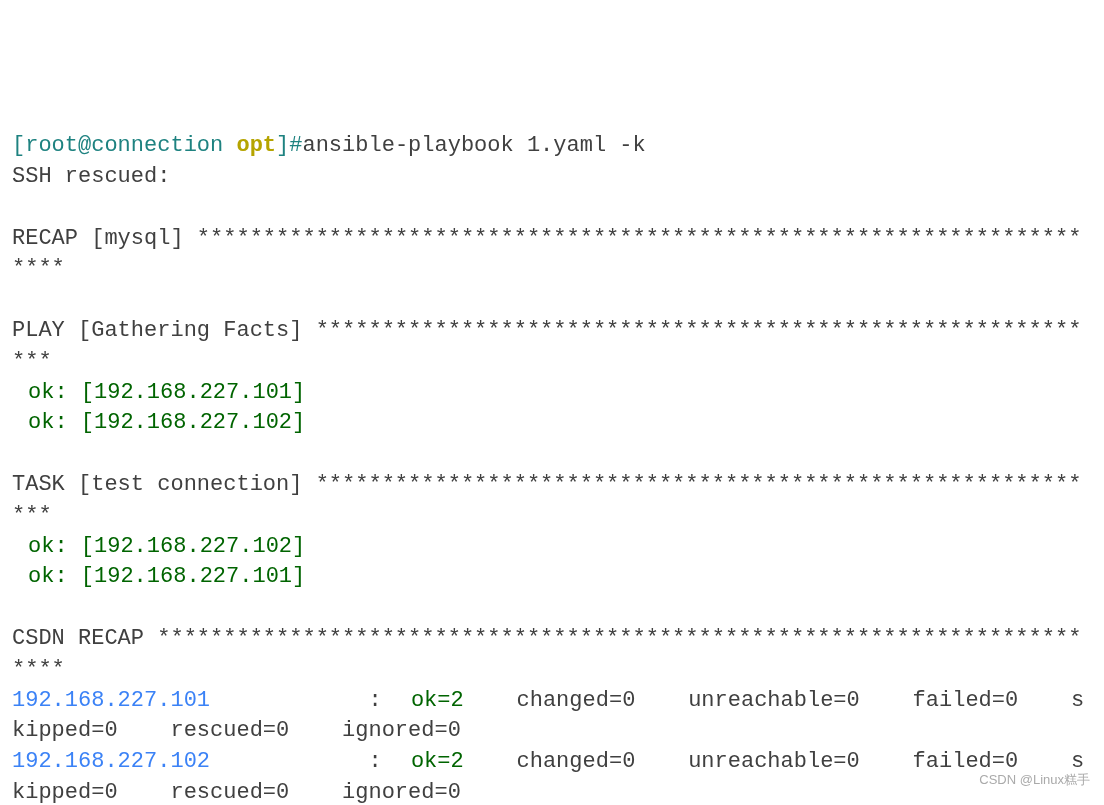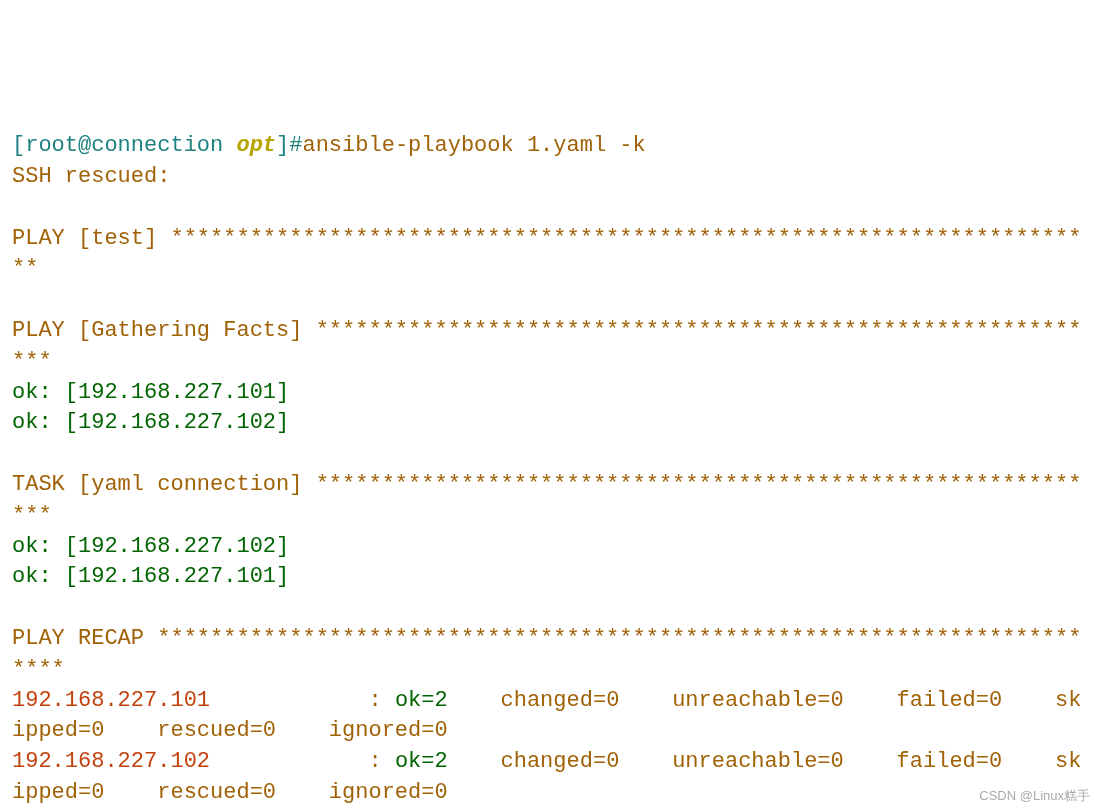--- a/index.html
+++ b/index.html
@@ -11,52 +11,52 @@
       background: #ffffff;
       font-family: 'Courier New', Consolas, monospace;
       font-size: 22px;
       line-height: 1.4;
       padding: 8px 12px;
       color: #333333;
       white-space: pre-wrap;
       word-break: break-all;
     }
     .teal { color: #1e8280; }
-    .yellow { color: #b5a400; font-weight: bold; font-style: italic; }
-    .green { color: #c2410c; }
-    .dark-green { color: #006400; }
-    .gray { color: #a16207; }
+    .yellow { color: #b5a400; font-weight: bold; }
+    .green { color: #3b82f6; }
+    .dark-green { color: #006400; margin-left: 16px; }
+    .gray { color: #404040; }
     .watermark {
       position: fixed;
-      bottom: 0;
+      bottom: 16px;
       right: 14px;
       font-size: 13px;
       color: #aaaaaa;
       font-family: sans-serif;
       white-space: nowrap;
     }
   </style>
 </head>
 <body>
 
 
 
 <div><span><span class="teal">[</span><span class="teal">root@connection</span> <span class="yellow">opt</span><span class="teal">]</span><span class="teal">#</span><span class="gray">ansible-playbook 1.yaml -k</span></span>
 <span class="gray">SSH rescued:</span>
 
-<span class="gray"><span>PLAY [test] </span><span>***********************************************************************</span></span>
+<span class="gray"><span>RECAP [mysql] </span><span>***********************************************************************</span></span>
 
 <span class="gray"><span>PLAY [Gathering Facts] </span><span>*************************************************************</span></span>
 <span class="dark-green">ok: [192.168.227.101]</span>
 <span class="dark-green">ok: [192.168.227.102]</span>
 
-<span class="gray"><span>TASK [yaml connection] </span><span>*************************************************************</span></span>
+<span class="gray"><span>TASK [test connection] </span><span>*************************************************************</span></span>
 <span class="dark-green">ok: [192.168.227.102]</span>
 <span class="dark-green">ok: [192.168.227.101]</span>
 
-<span class="gray"><span>PLAY RECAP </span><span>**************************************************************************</span></span>
+<span class="gray"><span>CSDN RECAP </span><span>**************************************************************************</span></span>
 <span><span class="green">192.168.227.101</span><span class="gray">            : </span><span class="dark-green">ok=2   </span><span class="gray"> changed=0    unreachable=0    failed=0    skipped=0    rescued=0    ignored=0</span></span>
 <span><span class="green">192.168.227.102</span><span class="gray">            : </span><span class="dark-green">ok=2   </span><span class="gray"> changed=0    unreachable=0    failed=0    skipped=0    rescued=0    ignored=0</span></span></div>
 
 <div class="watermark">CSDN @Linux糕手</div>
 
 
 
 
 </body></html>

